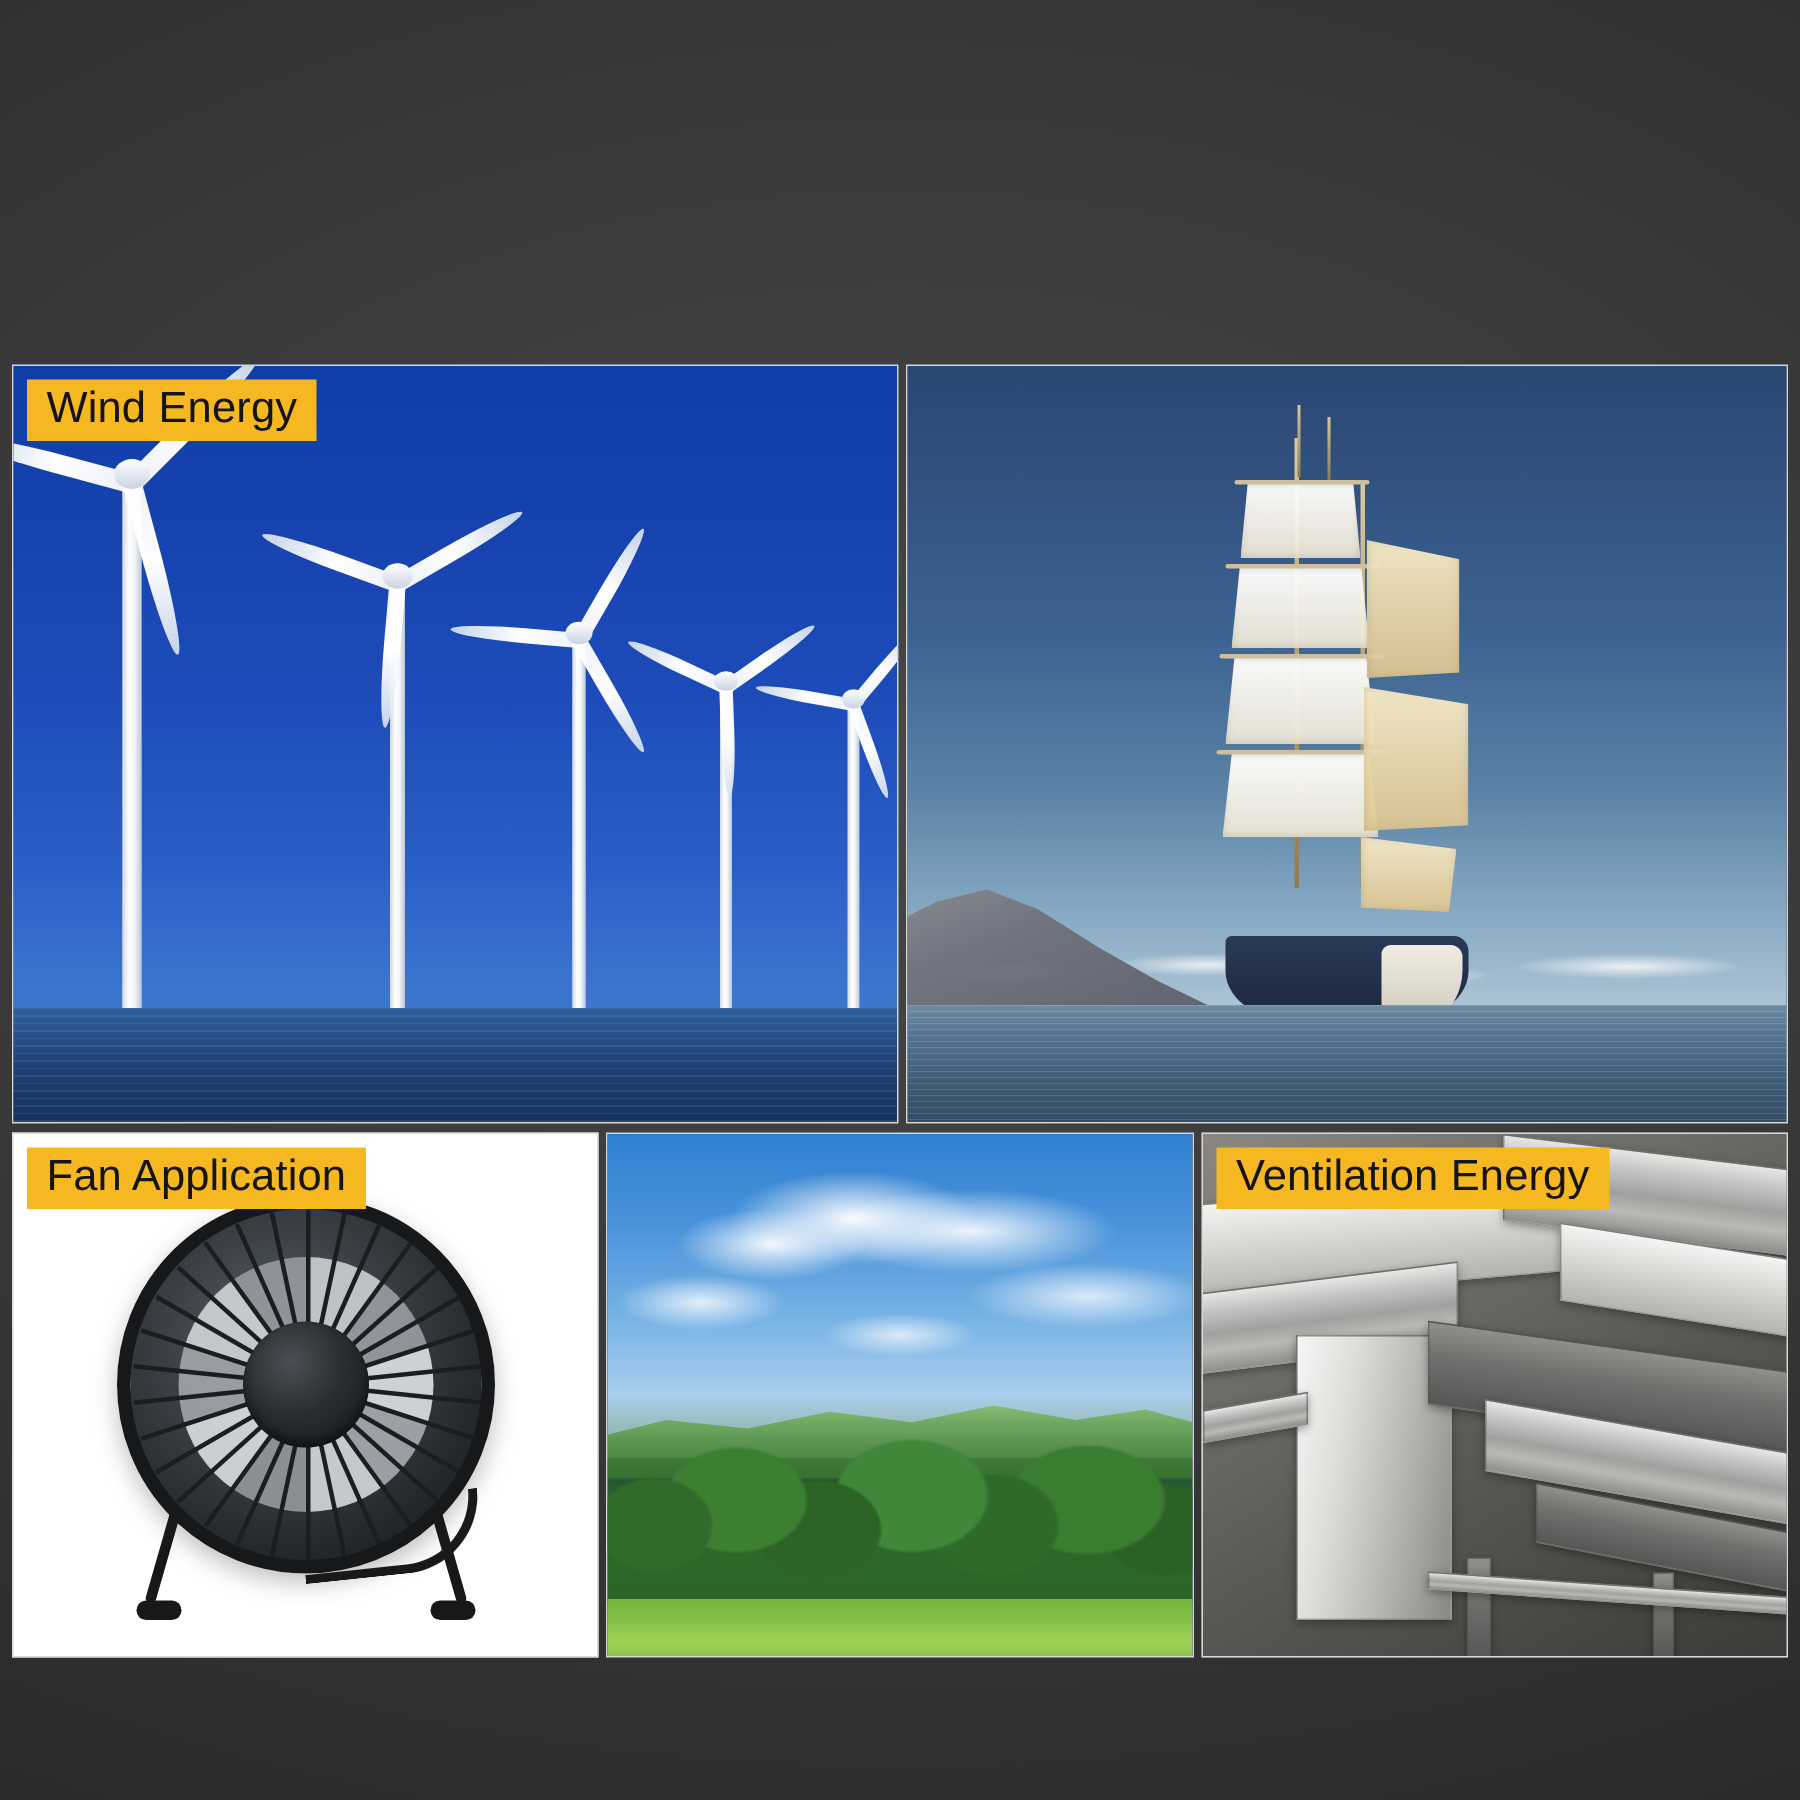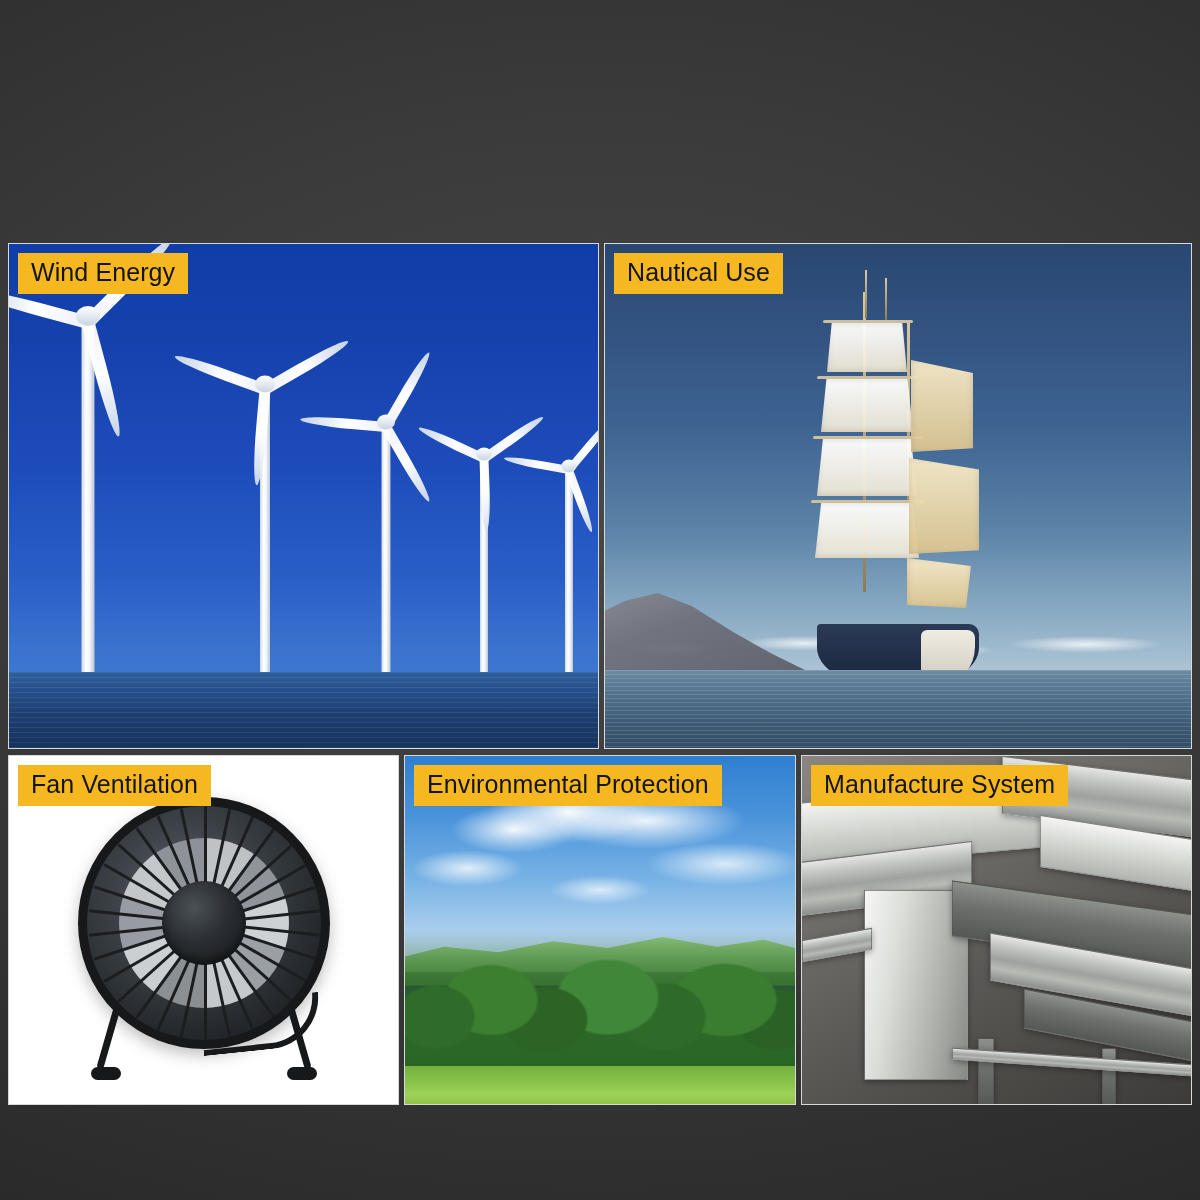--- a/index.html
+++ b/index.html
@@ -30,21 +30,21 @@
   
   .grid { position: absolute; left: 8px; top: 243px; width: 1184px; height: 862px; }
   .panel {
     position: absolute; overflow: hidden;
     border: 1px solid #d8d8d8;
     background: #1b2a4a;
   }
   .badge {
     position: absolute; left: 9px; top: 9px; z-index: 30;
     background: #f5b820; color: #141414;
-    font-size: 25px; line-height: 25px;
+    font-size: 29px; line-height: 25px;
     padding: 7px 13px 9px 13px;
     white-space: nowrap;
     letter-spacing: .1px;
   }
   .scene { position: absolute; inset: 0; }
 
   
   .p1 { left: 0; top: 0; width: 591px; height: 506px; }
   .sky-blue {
     position: absolute; inset: 0;
@@ -324,21 +324,20 @@
             <div class="mastpole" style="left:82px; top:-8px; height:42px; width:2px;"></div>
           </div>
           <div class="hull">
             <div class="hull-white"></div>
             <div class="hull-red"></div>
           </div>
         </div>
 
         <div class="water2"></div>
       </div>
-      <div class="badge nosel">Nautical Use</div>
     </div>
 
     <div class="panel p3">
       <div class="scene" style="background:#ffffff;">
         <div class="fan">
           <div class="fan-ring"></div>
           <div class="fan-grille">
             <div class="fan-blades"></div>
             <div class="spoke" style="transform:rotate(0deg);"></div>
             <div class="spoke" style="transform:rotate(12deg);"></div>
@@ -374,48 +373,47 @@
           </div>
         </div>
         <div class="fan-base">
           <div class="leg l"></div>
           <div class="leg r"></div>
           <div class="foot" style="left:0;"></div>
           <div class="foot" style="right:0;"></div>
           <div class="cord"></div>
         </div>
       </div>
-      <div class="badge nosel">Fan Ventilation</div>
+      <div class="badge nosel">Fan Application</div>
     </div>
 
     <div class="panel p4">
       <div class="scene">
         <div class="sky4"></div>
         <div class="clouds4"></div>
         <div class="hills4"></div>
         <div class="trees4"></div>
         <div class="grass4"></div>
       </div>
-      <div class="badge nosel">Environmental Protection</div>
     </div>
 
     <div class="panel p5">
       <div class="scene">
         <div class="duct-bg"></div>
 
         <div class="duct bright" style="left:-20px; top:36px; width:280px; height:66px; transform:skewY(-5deg);"></div>
         <div class="duct" style="left:200px; top:14px; width:230px; height:58px; transform:skewY(7deg);"></div>
         <div class="duct bright" style="left:238px; top:74px; width:190px; height:52px; transform:skewY(9deg);"></div>
         <div class="duct" style="left:-10px; top:96px; width:180px; height:54px; transform:skewY(-7deg);"></div>
         <div class="duct bright" style="left:62px; top:134px; width:104px; height:190px; background:linear-gradient(100deg,#f6f7f5 0%,#dcdeda 30%,#adafab 70%,#878985 100%);"></div>
         <div class="duct dark" style="left:150px; top:142px; width:250px; height:56px; transform:skewY(8deg);"></div>
         <div class="duct" style="left:188px; top:196px; width:220px; height:48px; transform:skewY(10deg);"></div>
         <div class="duct dark" style="left:222px; top:250px; width:180px; height:40px; transform:skewY(11deg);"></div>
         <div class="duct" style="left:0px; top:178px; width:70px; height:22px; transform:skewY(-10deg);"></div>
         <div class="duct dark" style="left:176px; top:282px; width:16px; height:70px;"></div>
         <div class="duct dark" style="left:300px; top:292px; width:14px; height:60px;"></div>
         <div class="duct" style="left:150px; top:300px; width:240px; height:12px; transform:skewY(4deg);"></div>
       </div>
-      <div class="badge nosel">Manufacture System</div>
+      <div class="badge nosel">Ventilation Energy</div>
     </div>
 
   </div>
 </div>
 
 </body></html>

